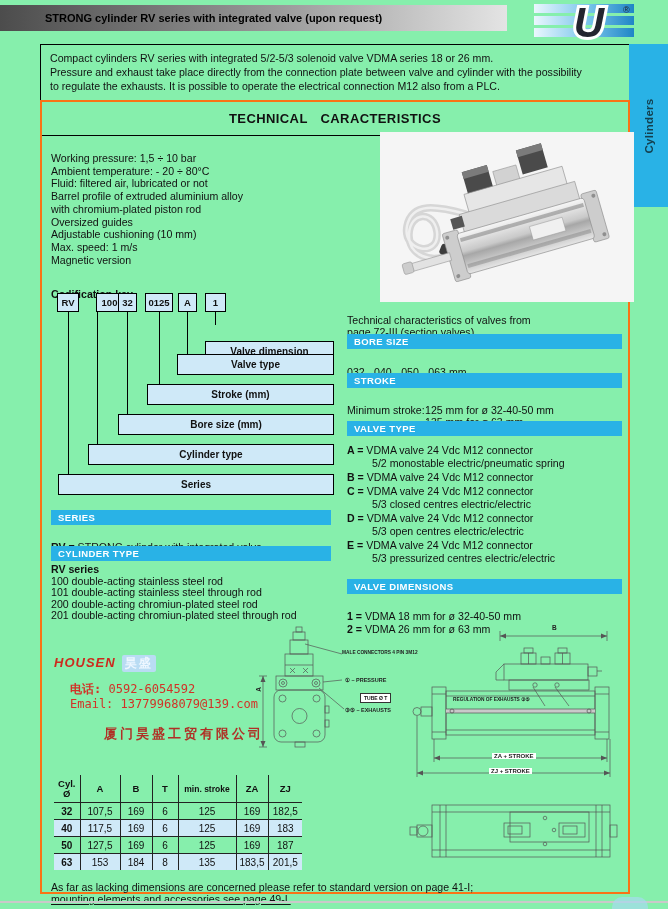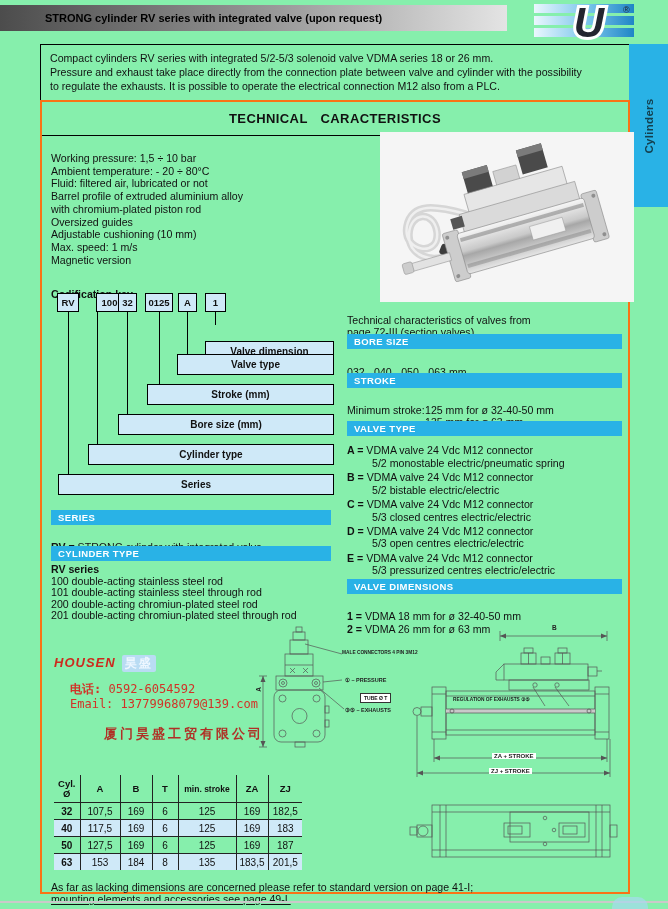--- a/index.html
+++ b/index.html
@@ -180,21 +180,20 @@
     <div class="txt" style="left:383px;top:303px;">135 mm for ø 63 mm</div>
 
     <div class="cyan-bar" style="left:305px;top:319px;width:275px;">VALVE TYPE</div>
     <div class="list" style="left:305px;top:342px;width:282px;">
       <div class="vt-item">
         <div><span class="b">A =</span> <span>VDMA valve 24 Vdc M12 connector</span></div>
         <div class="sub">5/2 monostable electric/pneumatic spring</div>
       </div>
       <div class="vt-item">
         <div><span class="b">B =</span> <span>VDMA valve 24 Vdc M12 connector</span></div>
-        <div class="sub">5/2 bistable electric/electric</div>
       </div>
       <div class="vt-item">
         <div><span class="b">C =</span> <span>VDMA valve 24 Vdc M12 connector</span></div>
         <div class="sub">5/3 closed centres electric/electric</div>
       </div>
       <div class="vt-item">
         <div><span class="b">D =</span> <span>VDMA valve 24 Vdc M12 connector</span></div>
         <div class="sub">5/3 open centres electric/electric</div>
       </div>
       <div class="vt-item">

